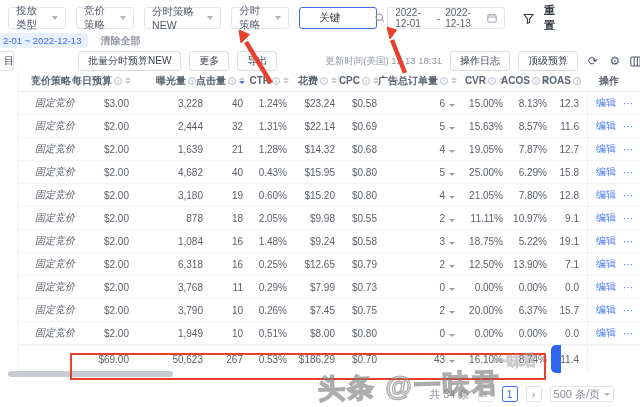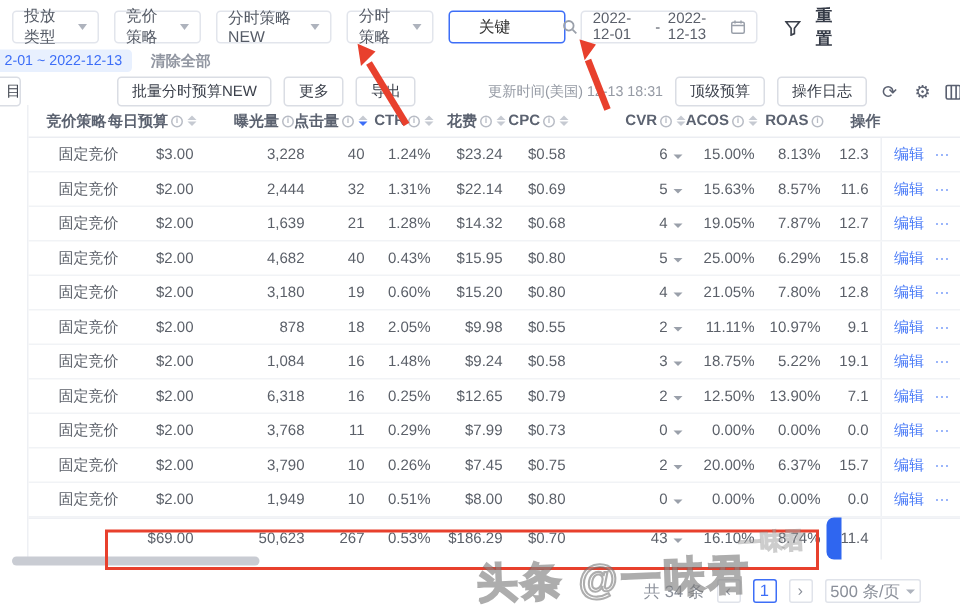--- a/index.html
+++ b/index.html
@@ -35,21 +35,21 @@
   #tb-left { position:absolute; left:34px; top:0; display:flex; gap:8px;margin-left:44px; }
   #tb-right { position:absolute; right:4px; top:0; display:flex; gap:8px; align-items:center; }
   .upd { font-size:9.5px; color:#959aa4; }
   .icn-btn { font-size:12px; color:#5a6070; width:14px; text-align:center; }
 
   
   #table { left:18px; top:70px; width:624px; border-left:1px solid #eef0f4; }
   .trow { display:grid; grid-template-columns:60px 58px 74px 40px 44px 48px 42px 78px 48px 44px 32px 56px;
     align-items:center; border-bottom:1px solid #f1f3f6; height:23px; font-size:10px; color:#5b6069; }
   #thead.trow { height:22px; font-size:10px; color:#5b6270; font-weight:bold; border-bottom:1px solid #ebedf2; }
-  .c-left { padding-left:12px; text-align:right; }
+  .c-left { padding-left:12px; text-align:center;font-style:italic; }
   .c-num { text-align:right; padding-right:8px; white-space:nowrap; }
   .c-ops { border-left:1px solid #eef0f4; height:100%; display:flex; align-items:center; gap:7px; padding-left:8px; }
   .hcell { display:flex; align-items:center; justify-content:flex-end; gap:2px; padding-right:6px; white-space:nowrap; }
   .hcell.first { justify-content:flex-start; padding-left:12px; }
   .icn-info { width:8px; height:8px; border:1px solid #b8bcc5; border-radius:50%; display:inline-block;
     font-size:6px; line-height:7px; text-align:center; color:#b8bcc5; flex:0 0 auto; }
   .icn-info::after { content:"i"; }
   .carets { display:inline-flex; flex-direction:column; gap:1px; margin-left:1px; }
   .car-u { width:0;height:0;border-left:3px solid transparent;border-right:3px solid transparent;border-bottom:3.5px solid #c6cad2; }
   .car-d { width:0;height:0;border-left:3px solid transparent;border-right:3px solid transparent;border-top:3.5px solid #c6cad2; }
@@ -139,22 +139,22 @@
     <div id="clipped-btn" class="btn">
       <span style="margin-left:22px;">目</span>
     </div>
     <div id="tb-left">
       <div class="btn">批量分时预算NEW</div>
       <div class="btn">更多</div>
       <div class="btn">导出</div>
     </div>
     <div id="tb-right">
       <span class="upd">更新时间(美国) 12-13 18:31</span>
+      <div class="btn">操作日志</div>
       <div class="btn">顶级预算</div>
-      <div class="btn">操作日志</div>
       <span class="icn-btn">⟳</span>
       <span class="icn-btn">⚙</span>
       <span class="icn-btn" style="margin-right:-8px;">
         <svg width="11" height="11" viewBox="0 0 11 11">
             <rect x="0.8" y="1" width="9.4" height="9" rx="1" fill="none" stroke="#5a6070" stroke-width="1.1"></rect>
             <line x1="4.2" y1="1" x2="4.2" y2="10" stroke="#5a6070" stroke-width="1.1"></line>
             <line x1="7.4" y1="1" x2="7.4" y2="10" stroke="#5a6070" stroke-width="1.1"></line>
           </svg>
       </span>
     </div>
@@ -200,20 +200,28 @@
         <div class="hcell">
           <span>花费</span>
           <span class="icn-info"></span>
           <span class="carets">
             <span class="car-u"></span>
             <span class="car-d"></span>
           </span>
         </div>
         <div class="hcell">
           <span>CPC</span>
+          <span class="icn-info"></span>
+          <span class="carets">
+            <span class="car-u"></span>
+            <span class="car-d"></span>
+          </span>
+        </div>
+        <div class="hcell">
+          <span>广告总订单量</span>
           <span class="icn-info"></span>
           <span class="carets">
             <span class="car-u"></span>
             <span class="car-d"></span>
           </span>
         </div>
         <div class="hcell">
           <span>CVR</span>
           <span class="icn-info"></span>
           <span class="carets">

